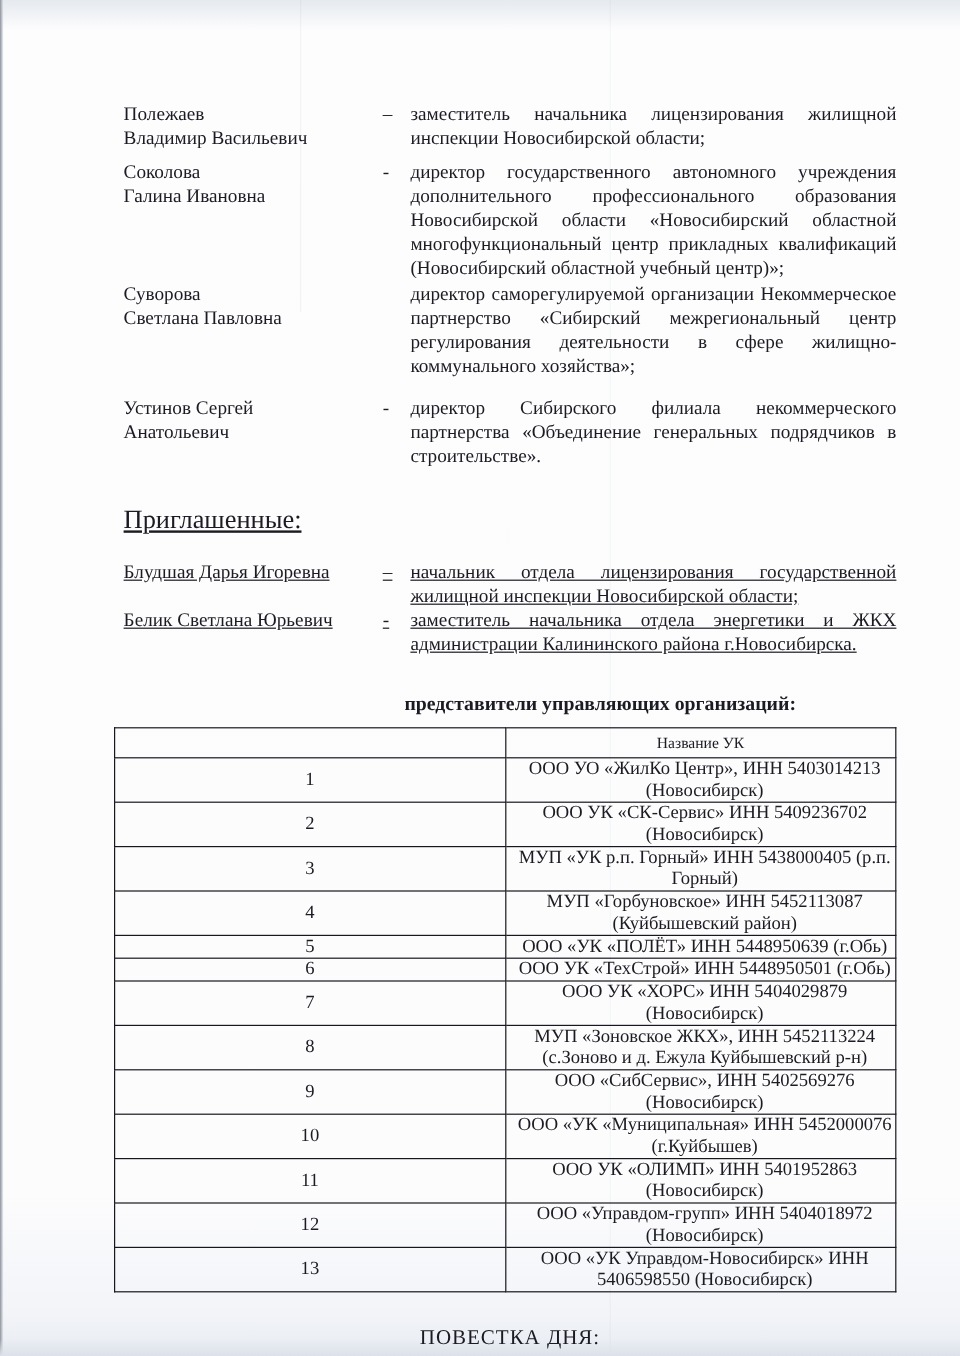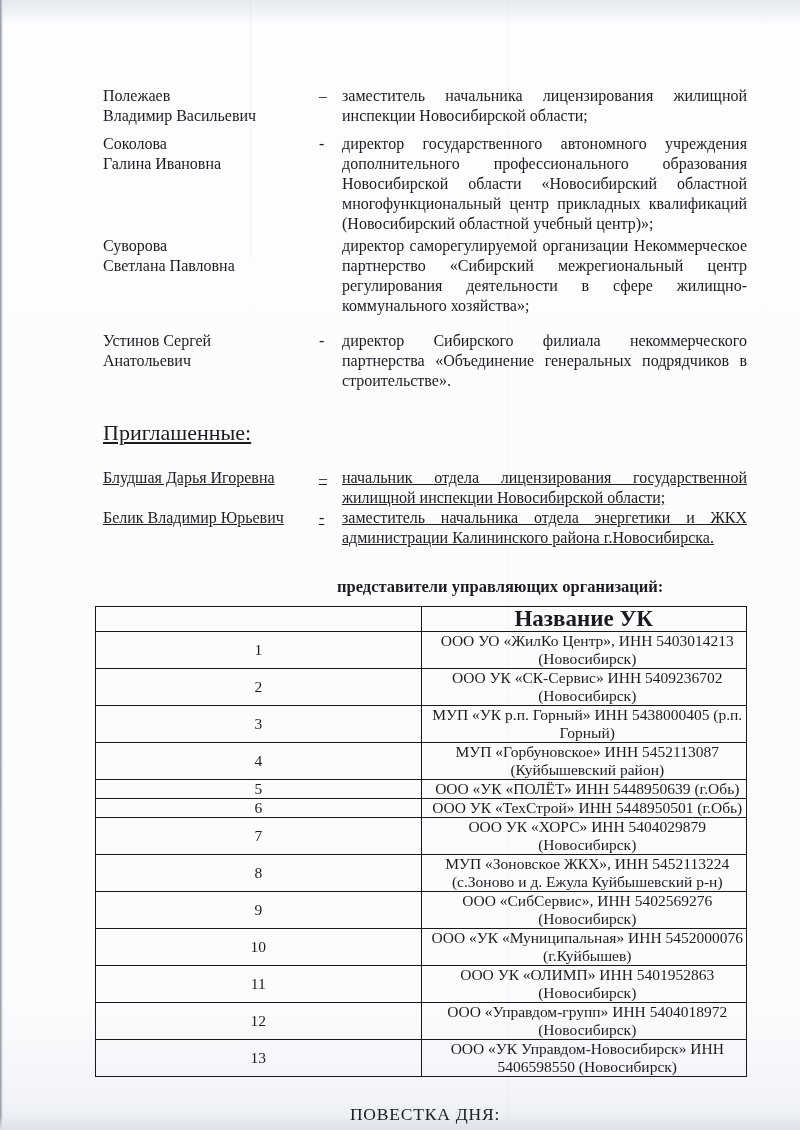--- a/index.html
+++ b/index.html
@@ -37,21 +37,21 @@
   .row-3{margin-bottom:15px;}
   .row-4{margin-bottom:0;}
 
   .invited-heading{margin-top:31px;font-size:22px;line-height:21px;text-decoration:underline;}
   .invited-list{margin-top:25px;text-decoration:underline;}
 
   .reps-heading{margin-top:29px;margin-left:234px;font-size:16.5px;line-height:20px;font-weight:bold;width:fit-content;}
 
   table.uk{border-collapse:collapse;margin-top:9px;margin-left:-8px;width:652px;table-layout:fixed;}
   table.uk,table.uk td,table.uk th{border:1.6px solid #17171f;}
-  table.uk th{height:24px;font-size:23px;font-weight:bold;text-align:center;padding:0;}
+  table.uk th{height:24px;font-size:13px;font-weight:normal;text-align:center;padding:0;}
   table.uk td{font-size:15.5px;line-height:18px;padding:0 0 0 7px;height:18px;text-align:center;}
   table.uk td.num{width:33px;text-align:center;padding:0;}
 
   .agenda-title{margin-top:26px;text-align:center;font-size:17.5px;line-height:22px;letter-spacing:.8px;}
 </style>
 </head>
 <body>
 
 <div class="page">
   <div class="shade-top"></div>
@@ -102,21 +102,21 @@
 
     <div class="invited-list">
       <div class="att-row">
         <div class="att-name">Блудшая Дарья Игоревна</div>
         <div class="att-desc">
           <span class="att-dash">–</span>
           <div class="att-text">начальник отдела лицензирования государственной жилищной инспекции Новосибирской области;</div>
         </div>
       </div>
       <div class="att-row">
-        <div class="att-name">Белик Владимир Юрьевич</div>
+        <div class="att-name">Белик Светлана Юрьевич</div>
         <div class="att-desc">
           <span class="att-dash">-</span>
           <div class="att-text">заместитель начальника отдела энергетики и ЖКХ администрации Калининского района г.Новосибирска.</div>
         </div>
       </div>
     </div>
 
     <div class="reps-heading">представители управляющих организаций:</div>
 
     <table class="uk">

